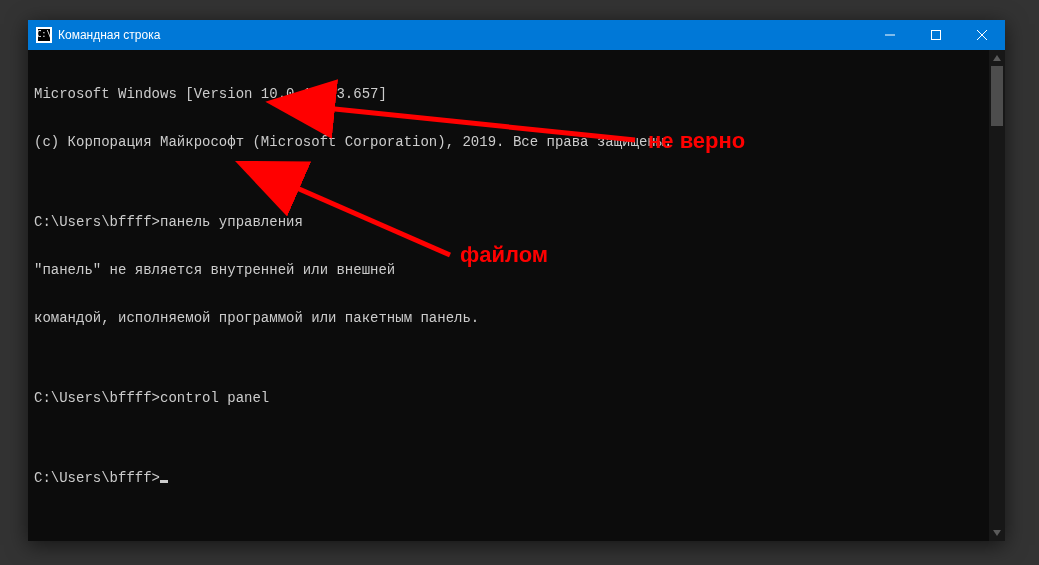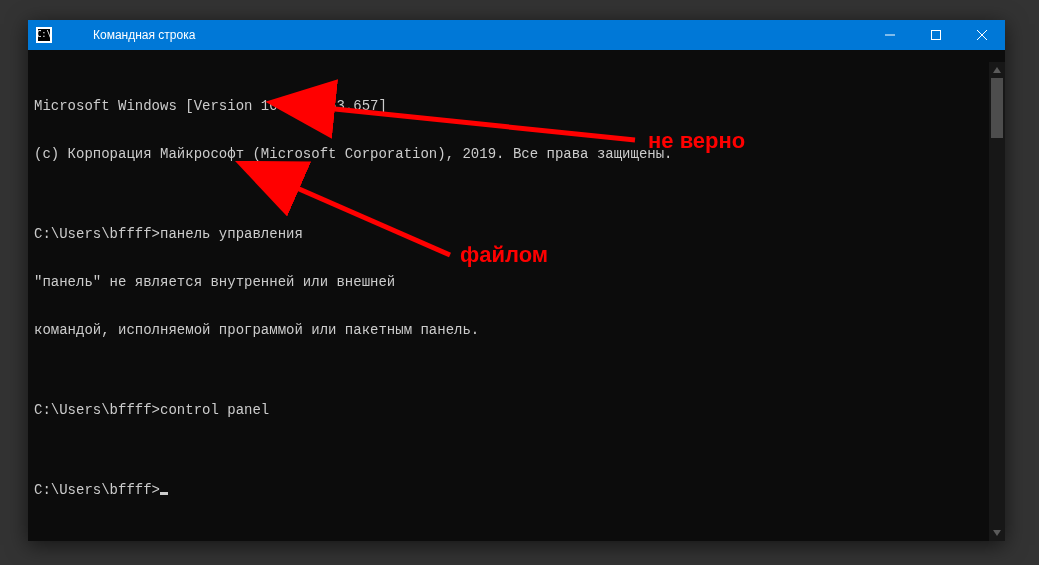--- a/index.html
+++ b/index.html
@@ -50,37 +50,36 @@
     background: #000;
   }
   .titlebar-icon span {
     position: relative;
     color: #fff;
     font-size: 8px;
     font-family: Consolas, monospace;
     z-index: 1;
     line-height: 1;
   }
-  .titlebar-title { flex: 0 0 auto; margin-left: 35px; }
+  .titlebar-title { flex: 0 0 auto; }
   .titlebar-spacer { flex: 1; }
   .win-btn {
     width: 46px;
     height: 30px;
     display: flex;
     align-items: center;
     justify-content: center;
     color: #fff;
   }
   .win-btn svg { display: block; }
   .client {
     flex: 1;
     background: #0c0c0c;
     position: relative;
     overflow: hidden;
-    margin-top: 12px;
   }
   .terminal {
     position: absolute;
     left: 0; right: 16px; top: 0; bottom: 0;
     padding: 4px 6px;
     color: #cccccc;
     font-size: 14px;
     line-height: 16px;
     white-space: pre;
     font-family: Consolas, 'Courier New', monospace;

